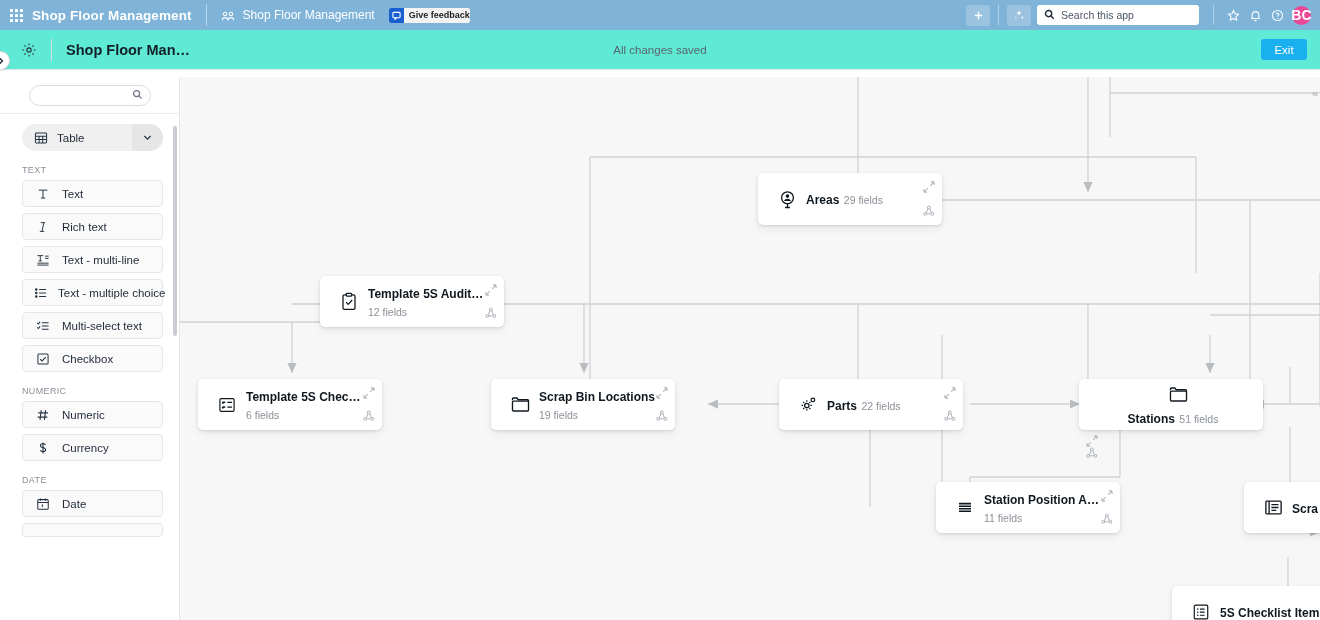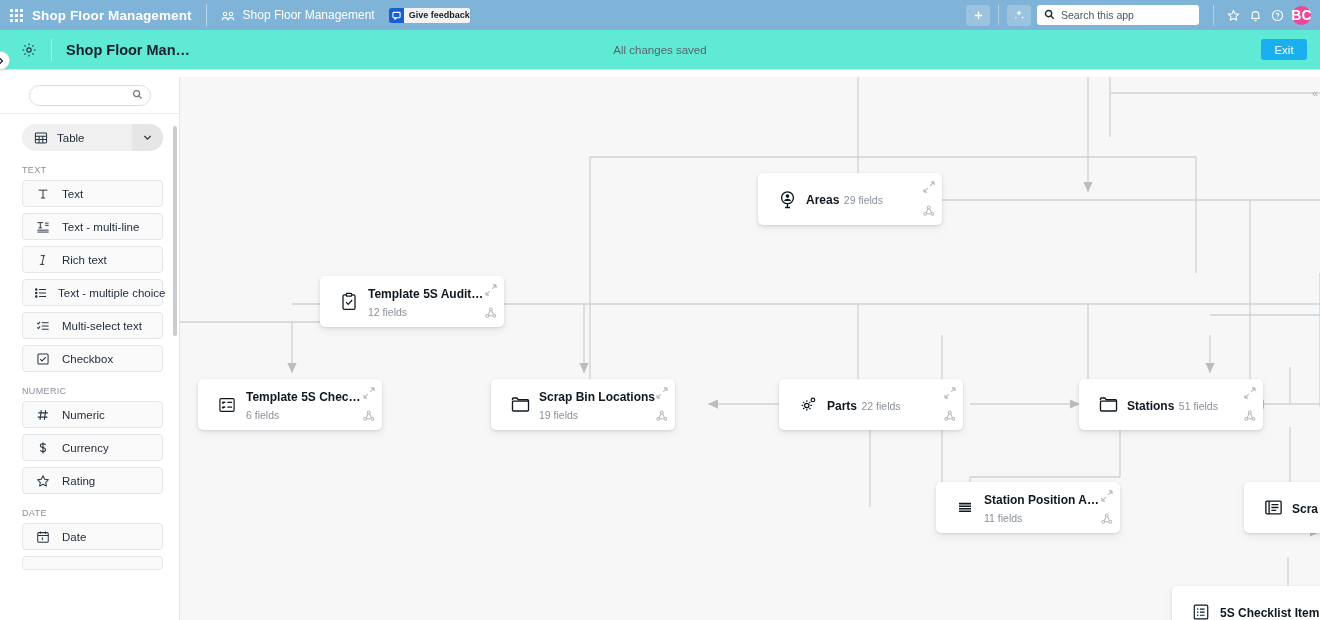--- a/index.html
+++ b/index.html
@@ -363,34 +363,34 @@
         <span class="ic">
           <svg width="14" height="14" viewBox="0 0 16 16" fill="none" stroke="#253342" stroke-width="1.1">
               <path d="M3 3.6h10M8 3.6v9M5.6 12.6h4.8"></path>
             </svg>
         </span>
         <span class="lbl">Text</span>
       </div>
       <div class="ftype">
         <span class="ic">
           <svg width="14" height="14" viewBox="0 0 16 16" fill="none" stroke="#253342" stroke-width="1.1">
+              <path d="M5.4 3h5M4.4 13h5M9 3L6.8 13"></path>
+            </svg>
+        </span>
+        <span class="lbl">Rich text</span>
+      </div>
+      <div class="ftype">
+        <span class="ic">
+          <svg width="14" height="14" viewBox="0 0 16 16" fill="none" stroke="#253342" stroke-width="1.1">
             <path d="M1.6 3h6.6M4.9 3v6M3 9h3.8"></path>
               <path d="M10.4 3.6h4M10.4 6.1h4"></path>
               <path d="M1.6 11.6h12.8M1.6 13.8h12.8"></path>
           </svg>
         </span>
         <span class="lbl">Text - multi-line</span>
-      </div>
-      <div class="ftype">
-        <span class="ic">
-          <svg width="14" height="14" viewBox="0 0 16 16" fill="none" stroke="#253342" stroke-width="1.1">
-              <path d="M5.4 3h5M4.4 13h5M9 3L6.8 13"></path>
-            </svg>
-        </span>
-        <span class="lbl">Rich text</span>
       </div>
       <div class="ftype">
         <span class="ic">
           <svg width="14" height="14" viewBox="0 0 16 16" fill="none" stroke="#253342" stroke-width="1.15">
             <circle cx="2.6" cy="4" r=".9" fill="#253342"></circle>
               <circle cx="2.6" cy="8" r=".9" fill="#253342"></circle>
               <circle cx="2.6" cy="12" r=".9" fill="#253342"></circle>
             <path d="M5.8 4h8M5.8 8h8M5.8 12h8"></path>
           </svg>
         </span>
@@ -426,28 +426,20 @@
         <span class="lbl">Numeric</span>
       </div>
       <div class="ftype">
         <span class="ic">
           <svg width="14" height="14" viewBox="0 0 16 16" fill="none" stroke="#253342" stroke-width="1.25">
             <path d="M8 1.6v12.8"></path>
               <path d="M11 4.4c-.7-.9-1.8-1.3-3-1.3-1.7 0-3 .9-3 2.2s1.2 1.9 3 2.3 3 1 3 2.3-1.3 2.2-3 2.2c-1.3 0-2.4-.5-3.1-1.4"></path>
           </svg>
         </span>
         <span class="lbl">Currency</span>
-      </div>
-      <div class="ftype">
-        <span class="ic">
-          <svg width="14" height="14" viewBox="0 0 16 16" fill="none" stroke="#253342" stroke-width="1.15" stroke-linejoin="round">
-            <path d="M8 1.9l1.9 4 4.3.6-3.1 3 .75 4.3L8 11.75 4.15 13.8l.75-4.3-3.1-3 4.3-.6z"></path>
-          </svg>
-        </span>
-        <span class="lbl">Rating</span>
       </div>
 
       <div class="group-label">DATE</div>
       <div class="ftype">
         <span class="ic">
           <svg width="14" height="14" viewBox="0 0 16 16" fill="none" stroke="#253342" stroke-width="1.15">
             <rect x="2" y="3" width="12" height="11" rx="1.2"></rect>
               <path d="M2 6.4h12M5.2 1.8v2.4M10.8 1.8v2.4"></path>
             <path d="M7.4 11.6V8.8l-.9.5" stroke-width="1"></path>
           </svg>
@@ -662,21 +654,21 @@
           <svg width="12" height="12" viewBox="0 0 13 13" fill="none" stroke="#b4b9bf" stroke-width="1.1">
             <circle cx="2.4" cy="9.6" r="1.5"></circle>
               <circle cx="10.2" cy="9.6" r="1.5"></circle>
               <circle cx="6.3" cy="2.6" r="1.5"></circle>
             <path d="M3.6 8.4L5.4 4M7.3 4l1.8 4.4M4 9.6h4.6"></path>
           </svg>
         </span>
       </span>
     </div>
 
-    <div class="node" style="left:899px; top:302px; width:184px; height:51px;">
+    <div class="node" style="left:899px; top:302px; width:184px; height:51px;flex-direction:column;">
       <span class="n-ic">
         <svg width="21" height="21" viewBox="0 0 22 22" fill="none" stroke="#10181f" stroke-width="1.4">
           <path d="M2.6 6.6V5.2a1 1 0 011-1h3.6l1.5 1.8h9.7a1 1 0 011 1v1.2"></path>
           <rect x="2.6" y="7.4" width="16.8" height="10.4" rx="1"></rect>
         </svg>
       </span>
       <span class="n-txt">
         <span class="n-title">Stations</span>
         <span class="n-sub">51 fields</span>
       </span>

